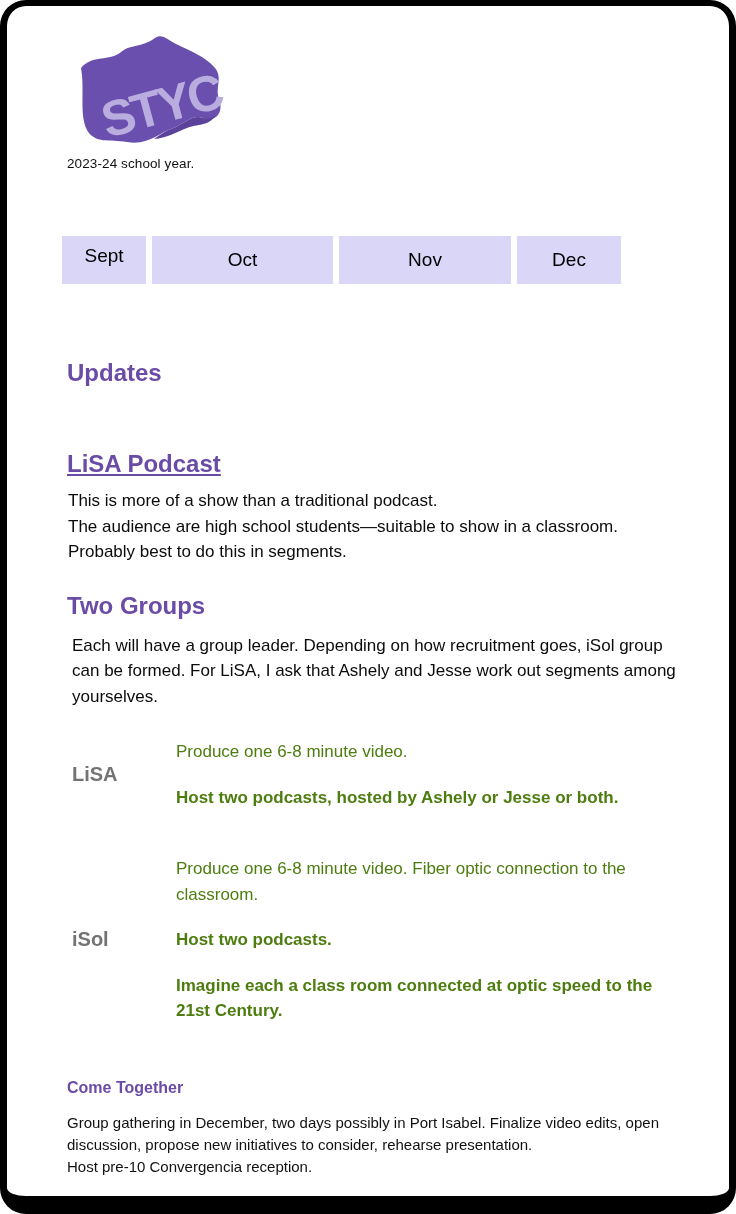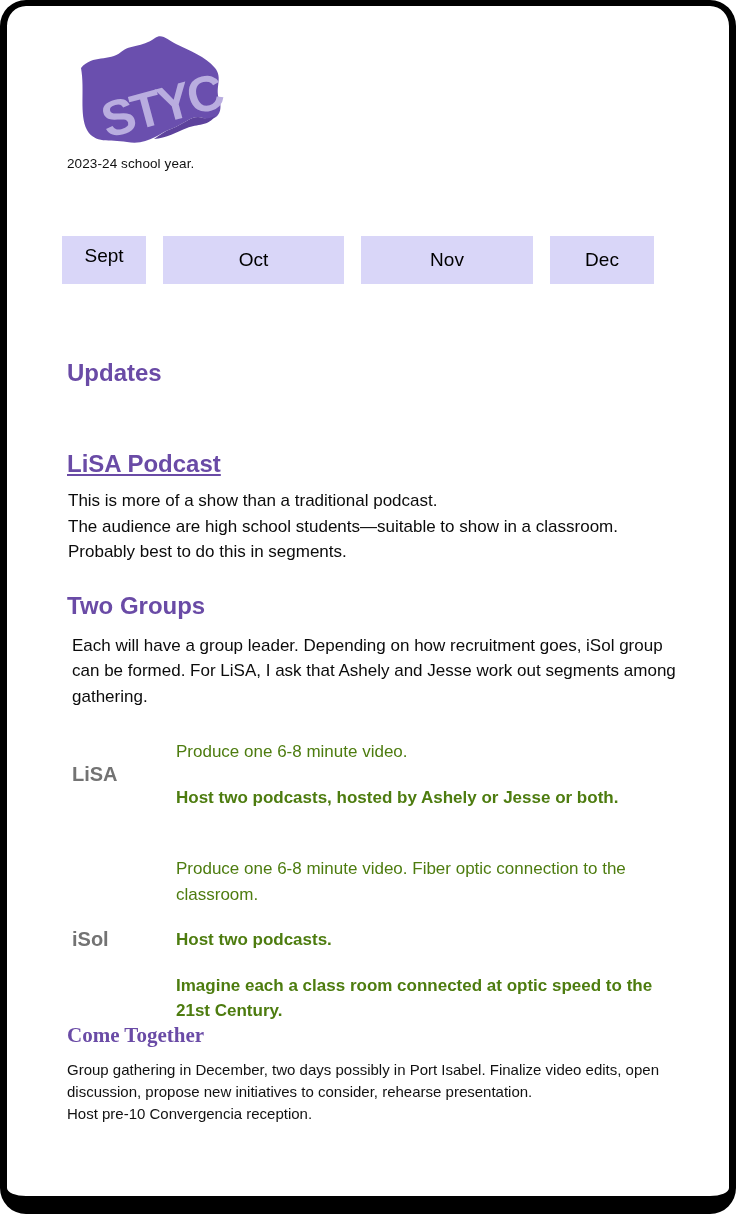--- a/index.html
+++ b/index.html
@@ -22,42 +22,42 @@
 
   .subtitle {
     margin:8px 0 0 60px;
     font-size:13.5px; color:#111; letter-spacing:0.1px;
   }
 
   
   .month-bar {
     margin:65px 0 0 55px;
     width:550px; height:48px;
-    display:flex; gap:17px;
+    display:flex; gap:6px;
   }
   .month-tab {
     background:#d9d6f8;
     display:flex; align-items:center; justify-content:center;
     font-size:19px; color:#000; cursor:default;
   }
   .month-tab.m0 { flex:0 0 84px; }
   .month-tab.m1 { flex:0 0 181px; }
   .month-tab.m2 { flex:0 0 172px; }
   .month-tab.m3 { flex:0 0 104px; }
   .month-tab.m0 span { position:relative; top:-4px; }
 
   
   .h1 {
     color:#6a4ba6; font-weight:bold; font-size:24px; line-height:29px;
     margin-left:60px;
   }
   .h-updates { margin-top:74px; }
   .h-lisa    { margin-top:62px;text-decoration:underline; }
   .h-two     { margin-top:26px; }
-  .h-come    { font-size:21px; line-height:22px;font-family:Liberation Serif, serif; }
+  .h-come    { margin-top:53px; font-size:16px; line-height:22px; }
 
   
   .body-lines { margin:10px 0 0 61px; font-size:17px; line-height:25.5px; color:#0b0b0b; }
   .intro { margin:13px 0 0 65px; width:606px; font-size:17px; line-height:25.5px; color:#0b0b0b; }
 
   
   .group-row { display:flex; align-items:center; margin-left:65px; }
   .group-row.lisa { margin-top:30px; }
   .group-row.isol { margin-top:46px; }
   .group-label {
@@ -118,21 +118,21 @@
     <div class="h1 h-updates">Updates</div>
 
     <div class="h1 h-lisa">LiSA Podcast</div>
     <div class="body-lines">
       <div>This is more of a show than a traditional podcast.</div>
       <div>The audience are high school students—suitable to show in a classroom.</div>
       <div>Probably best to do this in segments.</div>
     </div>
 
     <div class="h1 h-two">Two Groups</div>
-    <div class="intro">Each will have a group leader. Depending on how recruitment goes, iSol group can be formed. For LiSA, I ask that Ashely and Jesse work out segments among gathering.</div>
+    <div class="intro">Each will have a group leader. Depending on how recruitment goes, iSol group can be formed. For LiSA, I ask that Ashely and Jesse work out segments among yourselves.</div>
 
     <div class="group-row lisa">
       <div class="group-label">LiSA</div>
       <div class="group-items">
         <div class="gi">Produce one 6-8 minute video.</div>
         <div class="gi">Host two podcasts, hosted by Ashely or Jesse or both.</div>
       </div>
     </div>
 
     <div class="group-row isol">

